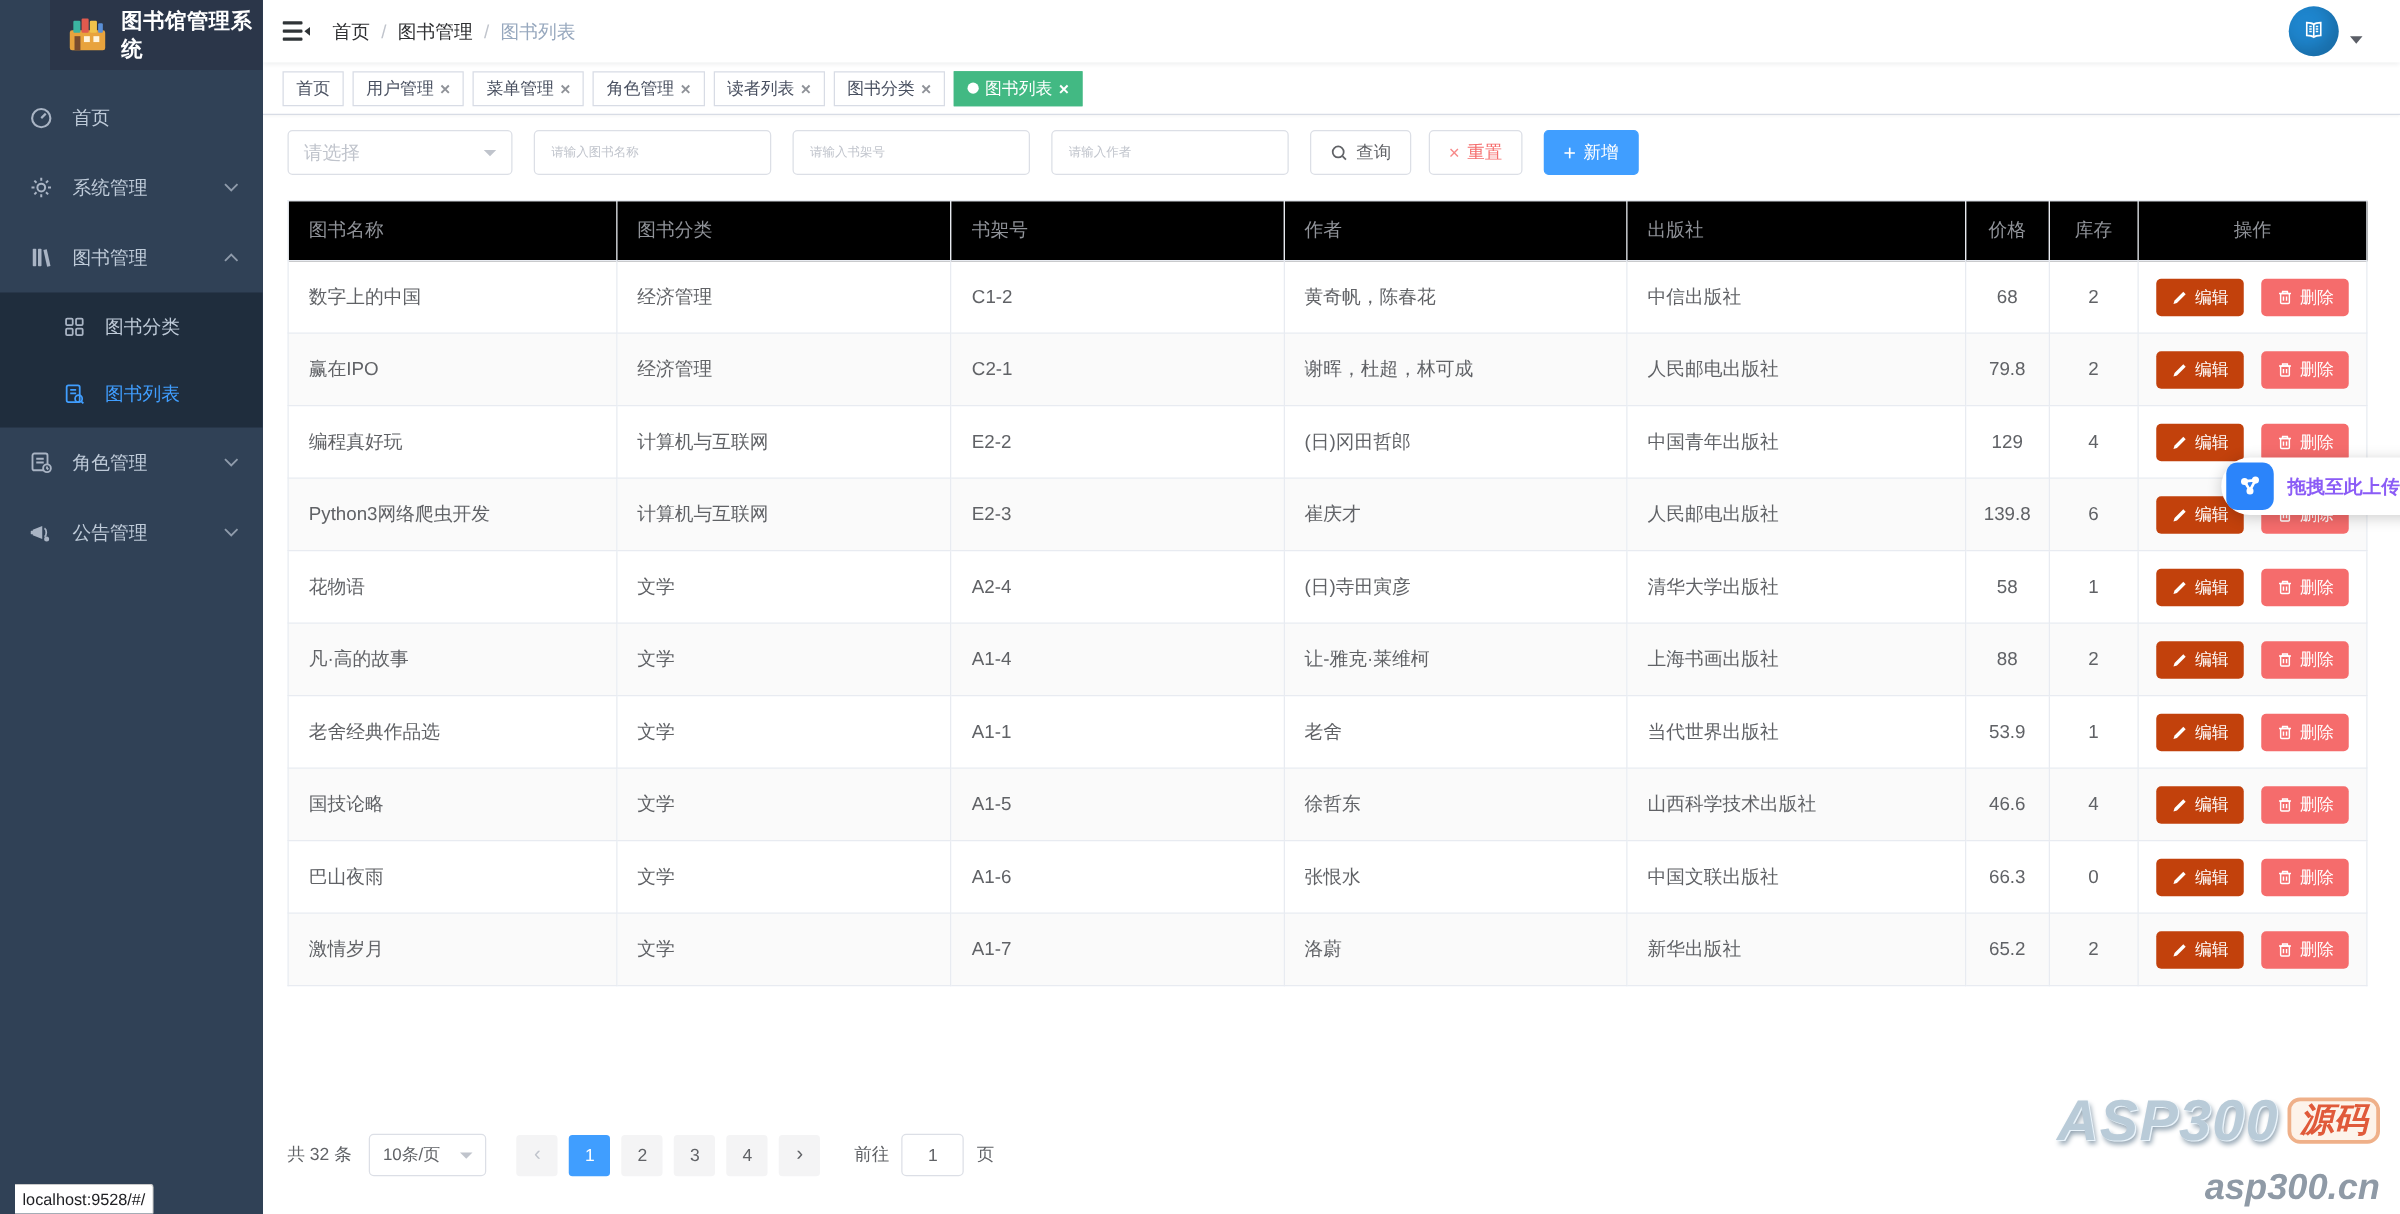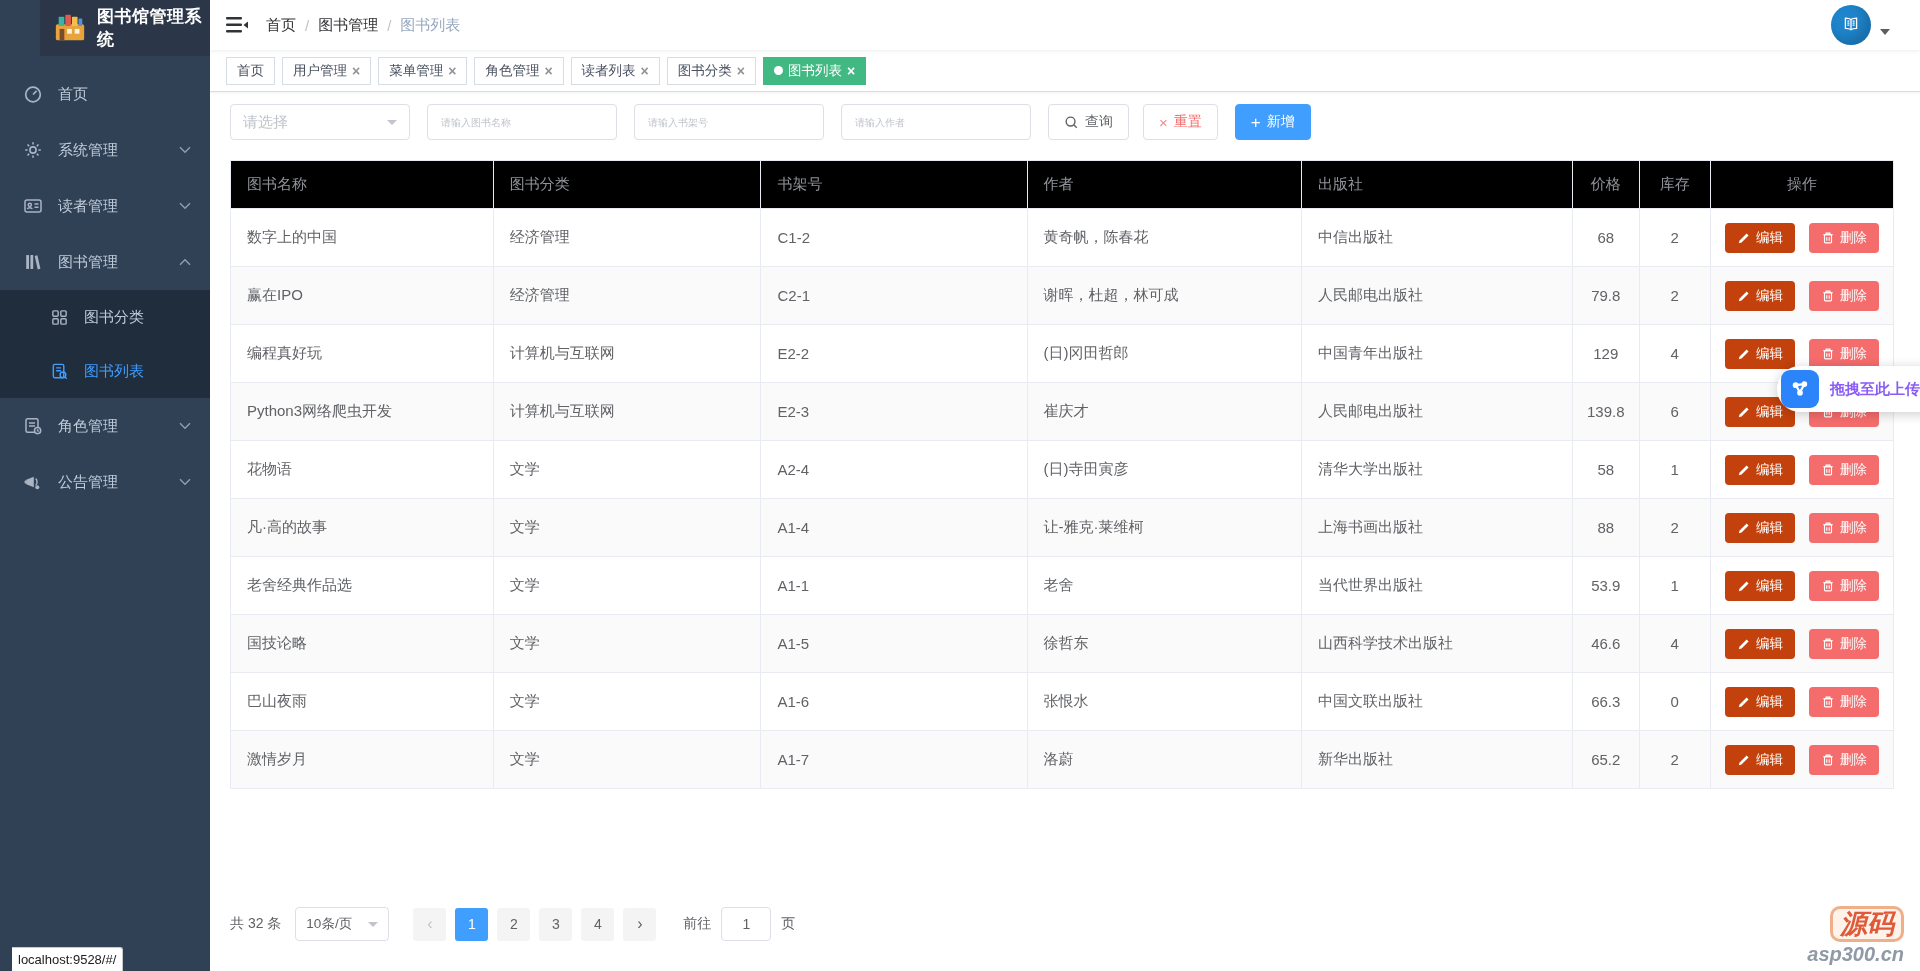--- a/index.html
+++ b/index.html
@@ -82,21 +82,21 @@
   
   .upload-float { position:absolute; right:-14px; top:366px; background:#fff; border-radius:23px 0 0 23px; box-shadow:0 2px 12px rgba(0,0,0,.2); display:flex; align-items:center; gap:11px; padding:4px 14px 4px 4px; z-index:50; }
   .upload-ic { width:38px; height:38px; background:#2b84fa; border-radius:9px; display:flex; align-items:center; justify-content:center; flex:none; }
   .upload-label { color:#8b5cf6; font-weight:bold; font-size:15px; white-space:nowrap; }
 
   
   .watermark { position:absolute; right:16px; bottom:6px; text-align:right; font-style:italic; pointer-events:none; z-index:40; line-height:1.05; }
   .wm-top { display:flex; align-items:center; justify-content:flex-end; gap:7px; }
   .wm-name { font-size:46px; font-weight:900; color:#b9cbd8; text-shadow:1px 1px 0 #eaf4fb, 2px 3px 4px #93a4b2; letter-spacing:1px; }
   .wm-badge { font-size:27px; font-weight:bold; color:#e05a3a; border:3px solid #efb089; border-radius:10px; padding:1px 7px; background:#fdf3ea; }
-  .wm-domain { font-size:20px; font-weight:bold; color:#8f9aa6; margin-top:2px; }
+  .wm-domain { font-size:29px; font-weight:bold; color:#8f9aa6; margin-top:14px; }
 
   
   .status-tooltip { position:fixed; left:12px; bottom:0; background:#fff; border:1px solid #c9c9c9; border-left:none; border-bottom:none; border-top-right-radius:3px; padding:4px 6px; font-size:13px; color:#202124; z-index:100; }
 
   svg { display:block; }
 </style>
 </head>
 <body>
 
 <aside class="sidebar">
@@ -130,38 +130,20 @@
     <div class="mi">
       <span class="ic">
         <svg width="20" height="20" viewBox="0 0 20 20">
             <g fill="none" stroke="currentColor" stroke-width="1.6">
               <circle cx="10" cy="10" r="3.1"></circle>
               <path d="M10 2.2v2.4M10 15.4v2.4M2.2 10h2.4M15.4 10h2.4M4.5 4.5l1.7 1.7M13.8 13.8l1.7 1.7M15.5 4.5l-1.7 1.7M6.2 13.8l-1.7 1.7"></path>
             </g>
           </svg>
       </span>
       <span class="lbl">系统管理</span>
-      <span class="chev">
-          <svg width="12" height="8" viewBox="0 0 12 8">
-            <path d="M1 1.3l5 5 5-5" fill="none" stroke="currentColor" stroke-width="1.5"></path>
-          </svg>
-        </span>
-    </div>
-    <div class="mi">
-      <span class="ic">
-        <svg width="20" height="20" viewBox="0 0 20 20">
-            <g fill="none" stroke="currentColor" stroke-width="1.5">
-              <rect x="2" y="4" width="16" height="12" rx="2"></rect>
-              <circle cx="6.8" cy="8.8" r="1.6"></circle>
-              <path d="M4.4 13c.5-1.6 4.3-1.6 4.8 0"></path>
-              <path d="M11.5 8h4M11.5 11.2h4"></path>
-            </g>
-          </svg>
-      </span>
-      <span class="lbl">读者管理</span>
       <span class="chev">
           <svg width="12" height="8" viewBox="0 0 12 8">
             <path d="M1 1.3l5 5 5-5" fill="none" stroke="currentColor" stroke-width="1.5"></path>
           </svg>
         </span>
     </div>
     <div class="mi">
       <span class="ic">
         <svg width="20" height="20" viewBox="0 0 20 20">
             <g fill="currentColor">
@@ -706,18 +688,19 @@
           <circle cx="15" cy="6.5" r="2.6"></circle>
           <circle cx="11" cy="14.5" r="2.6"></circle>
         </g>
       </svg>
   </span>
   <span class="upload-label">拖拽至此上传</span>
 </div>
 
 <div class="watermark">
   <div class="wm-top">
+    <span class="wm-name">ASP300</span>
     <span class="wm-badge">源码</span>
   </div>
   <div class="wm-domain">asp300.cn</div>
 </div>
 
 <div class="status-tooltip">localhost:9528/#/</div>
 
 </body></html>

